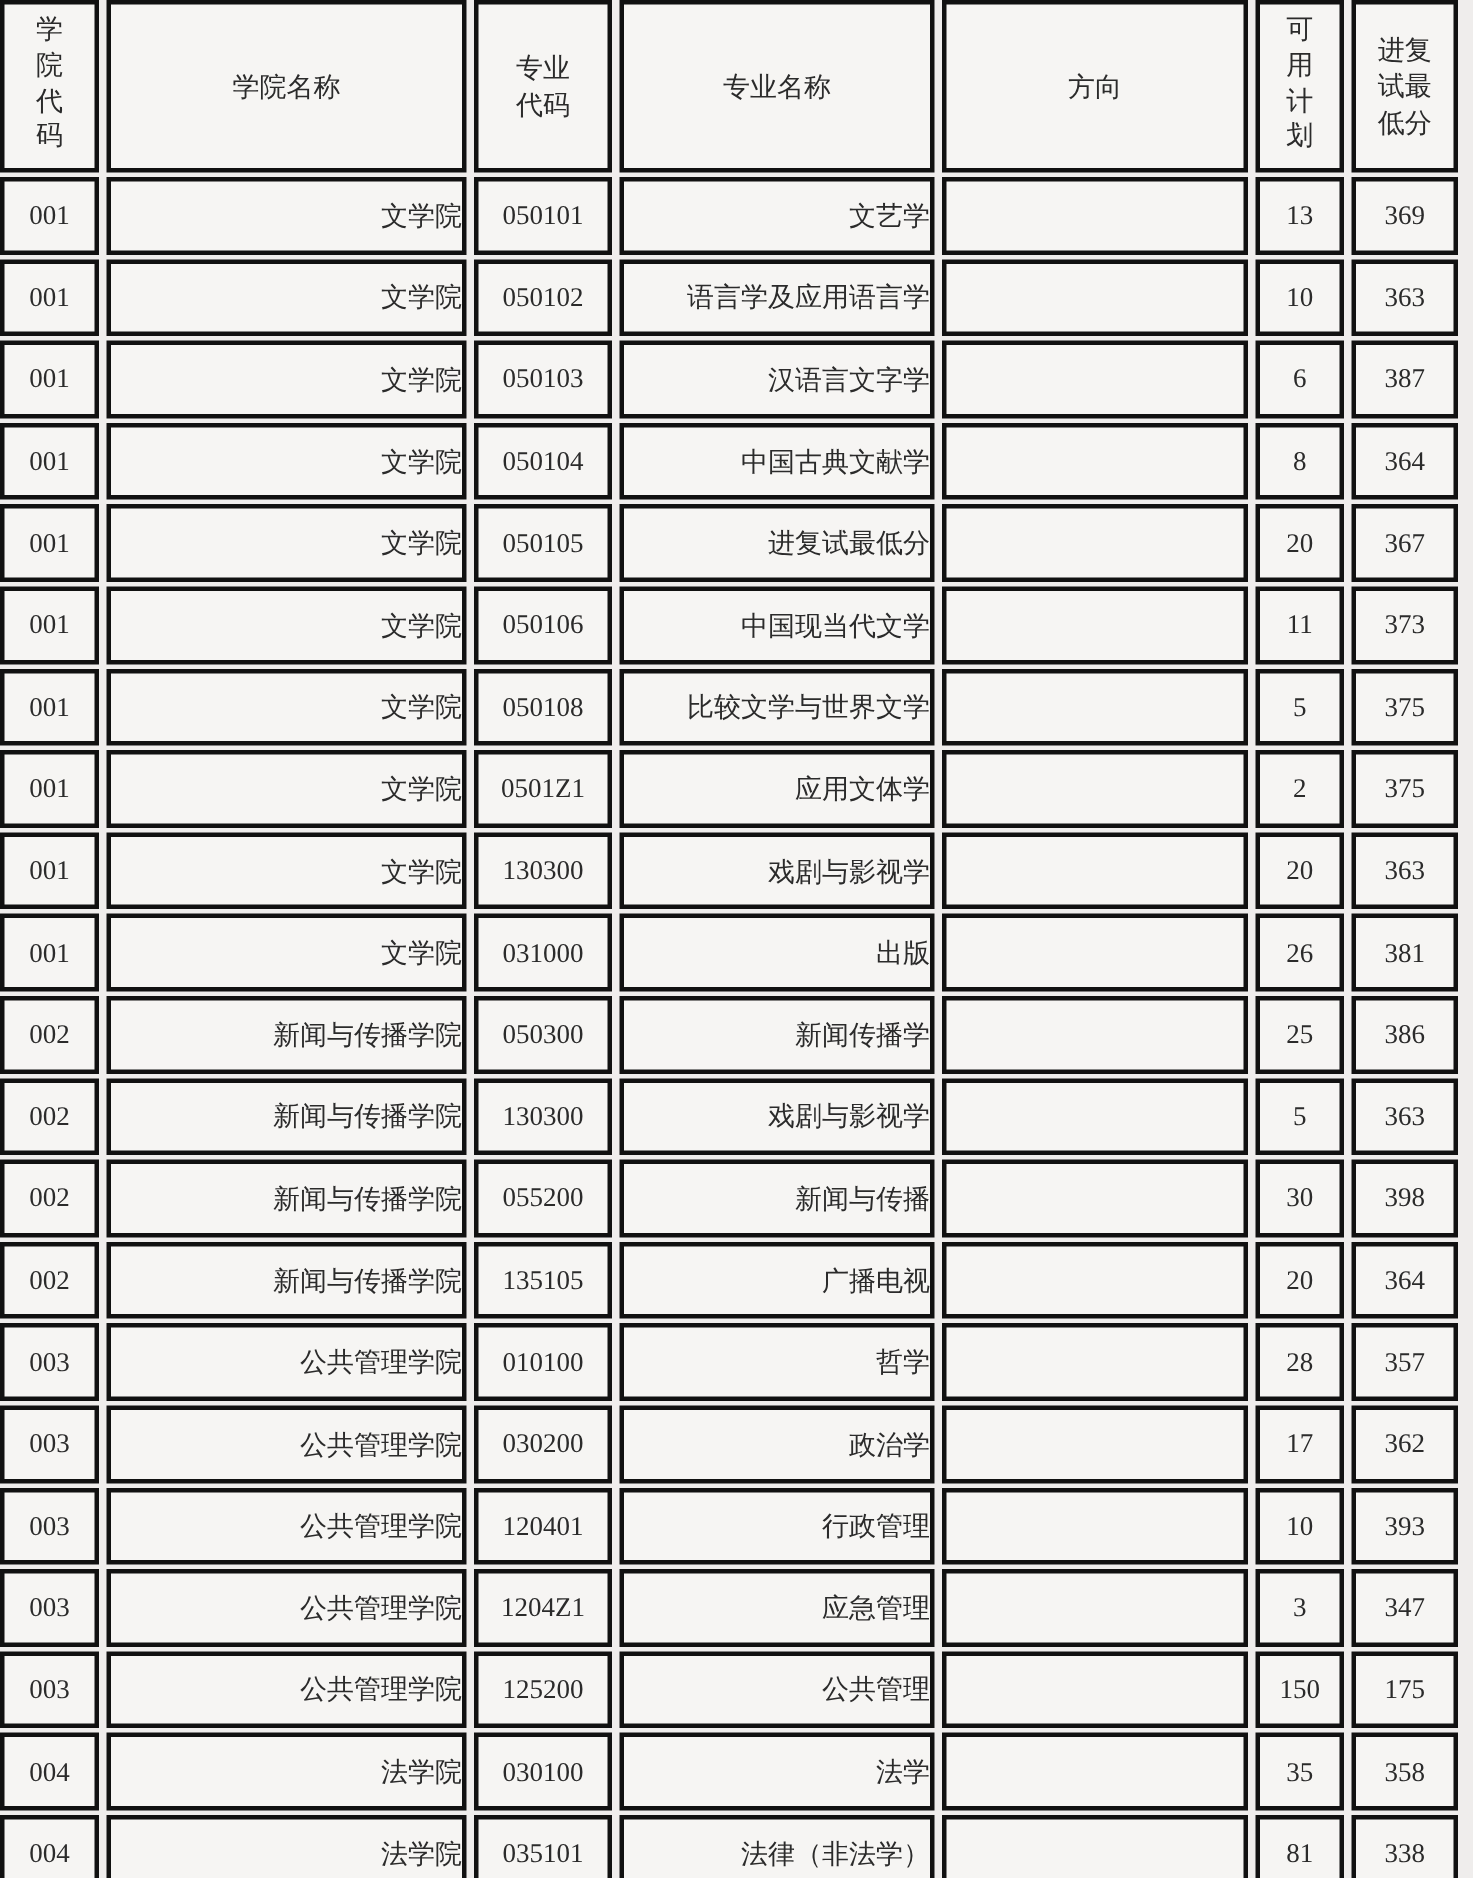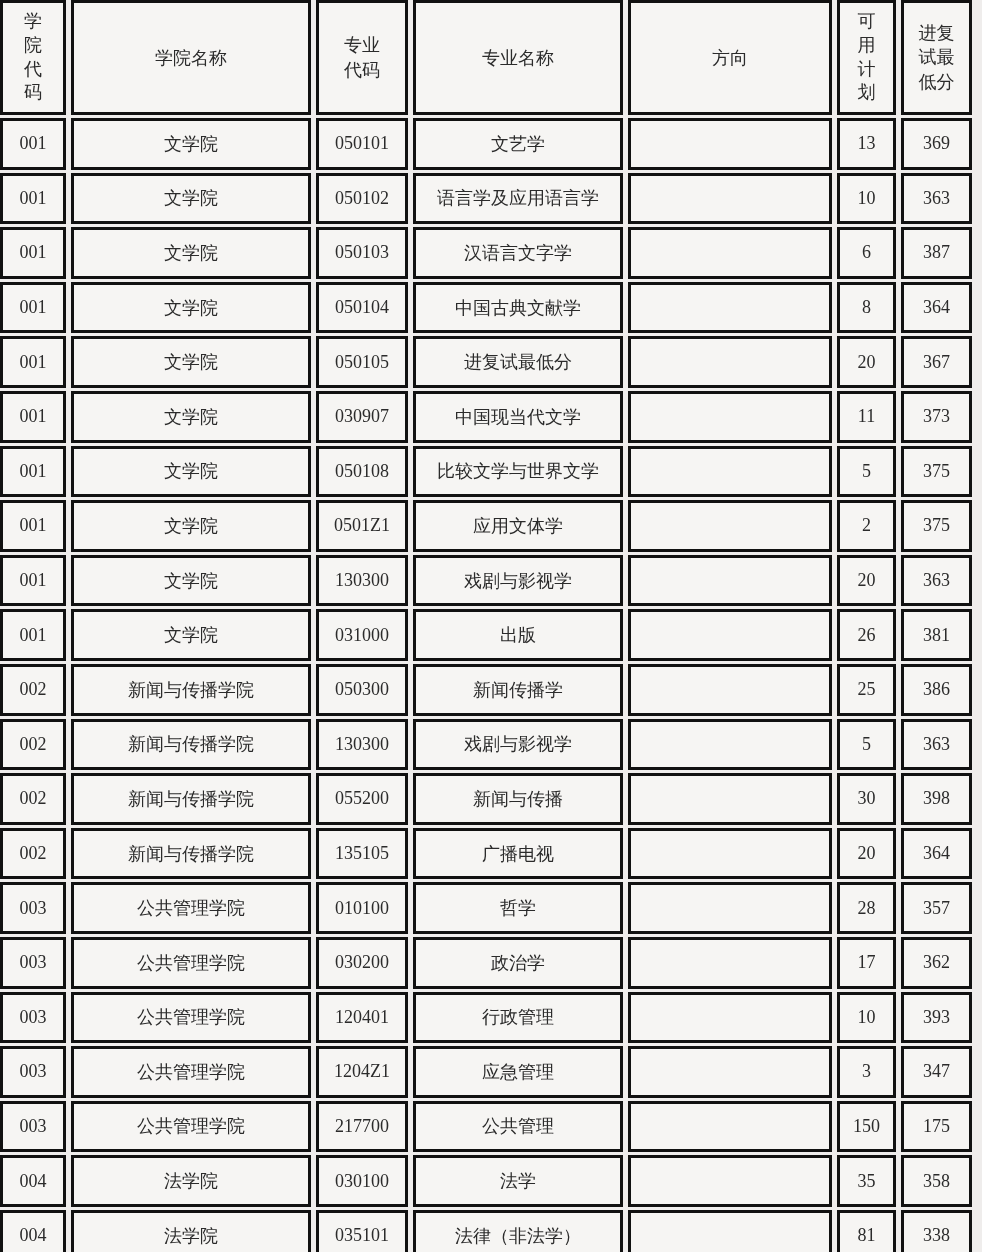--- a/index.html
+++ b/index.html
@@ -26,29 +26,30 @@
     box-sizing: border-box;
     padding: 0;
     font-weight: normal;
     font-size: 18px;
     overflow: hidden;
   }
   thead th { height: 115px; text-align: center; vertical-align: middle; }
   tbody td { height: 51.6px; vertical-align: middle; }
 
   .center { text-align: center; }
-  .left   { text-align: center; padding-left: 15px; }
+  .left   { text-align: right; padding-left: 15px; }
 
   
   .wrap1 {
     display: inline-block;
     width: 1.25em;
     line-height: 1.32;
     word-break: break-all;
     text-align: center;
+    font-family: Liberation Mono, monospace;
   }
   .wrap2 {
     display: inline-block;
     width: 2.25em;
     line-height: 1.35;
     word-break: break-all;
     text-align: center;
   }
 </style>
 </head>
@@ -122,21 +123,21 @@
     <td class="center">050105</td>
     <td class="left">进复试最低分</td>
     <td class="center"></td>
     <td class="center">20</td>
     <td class="center">367</td>
   </tr>
 
   <tr>
     <td class="center">001</td>
     <td class="left">文学院</td>
-    <td class="center">030907</td>
+    <td class="center">050106</td>
     <td class="left">中国现当代文学</td>
     <td class="center"></td>
     <td class="center">11</td>
     <td class="center">373</td>
   </tr>
 
   <tr>
     <td class="center">001</td>
     <td class="left">文学院</td>
     <td class="center">050108</td>
@@ -252,21 +253,21 @@
     <td class="center">1204Z1</td>
     <td class="left">应急管理</td>
     <td class="center"></td>
     <td class="center">3</td>
     <td class="center">347</td>
   </tr>
 
   <tr>
     <td class="center">003</td>
     <td class="left">公共管理学院</td>
-    <td class="center">217700</td>
+    <td class="center">125200</td>
     <td class="left">公共管理</td>
     <td class="center"></td>
     <td class="center">150</td>
     <td class="center">175</td>
   </tr>
 
   <tr>
     <td class="center">004</td>
     <td class="left">法学院</td>
     <td class="center">030100</td>

